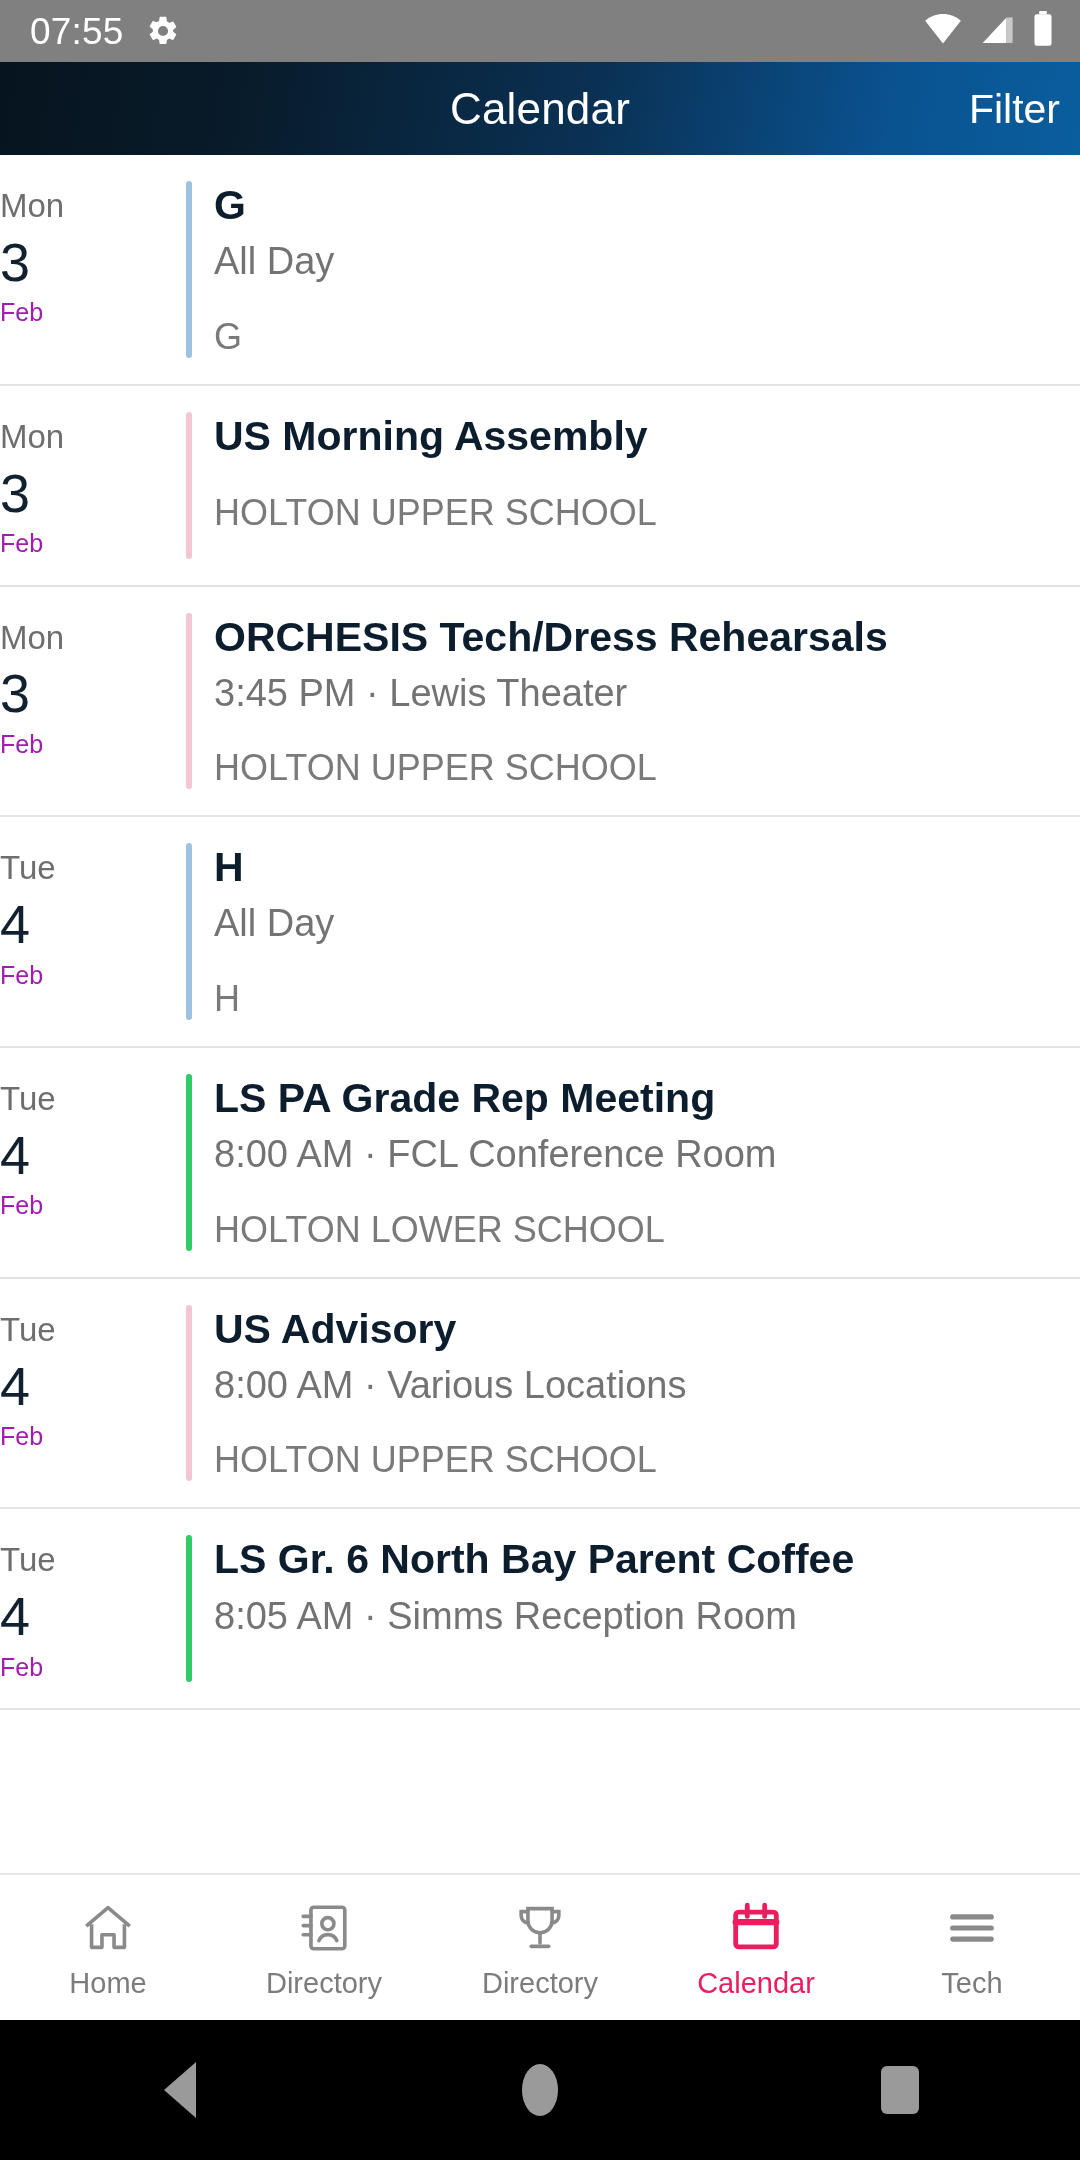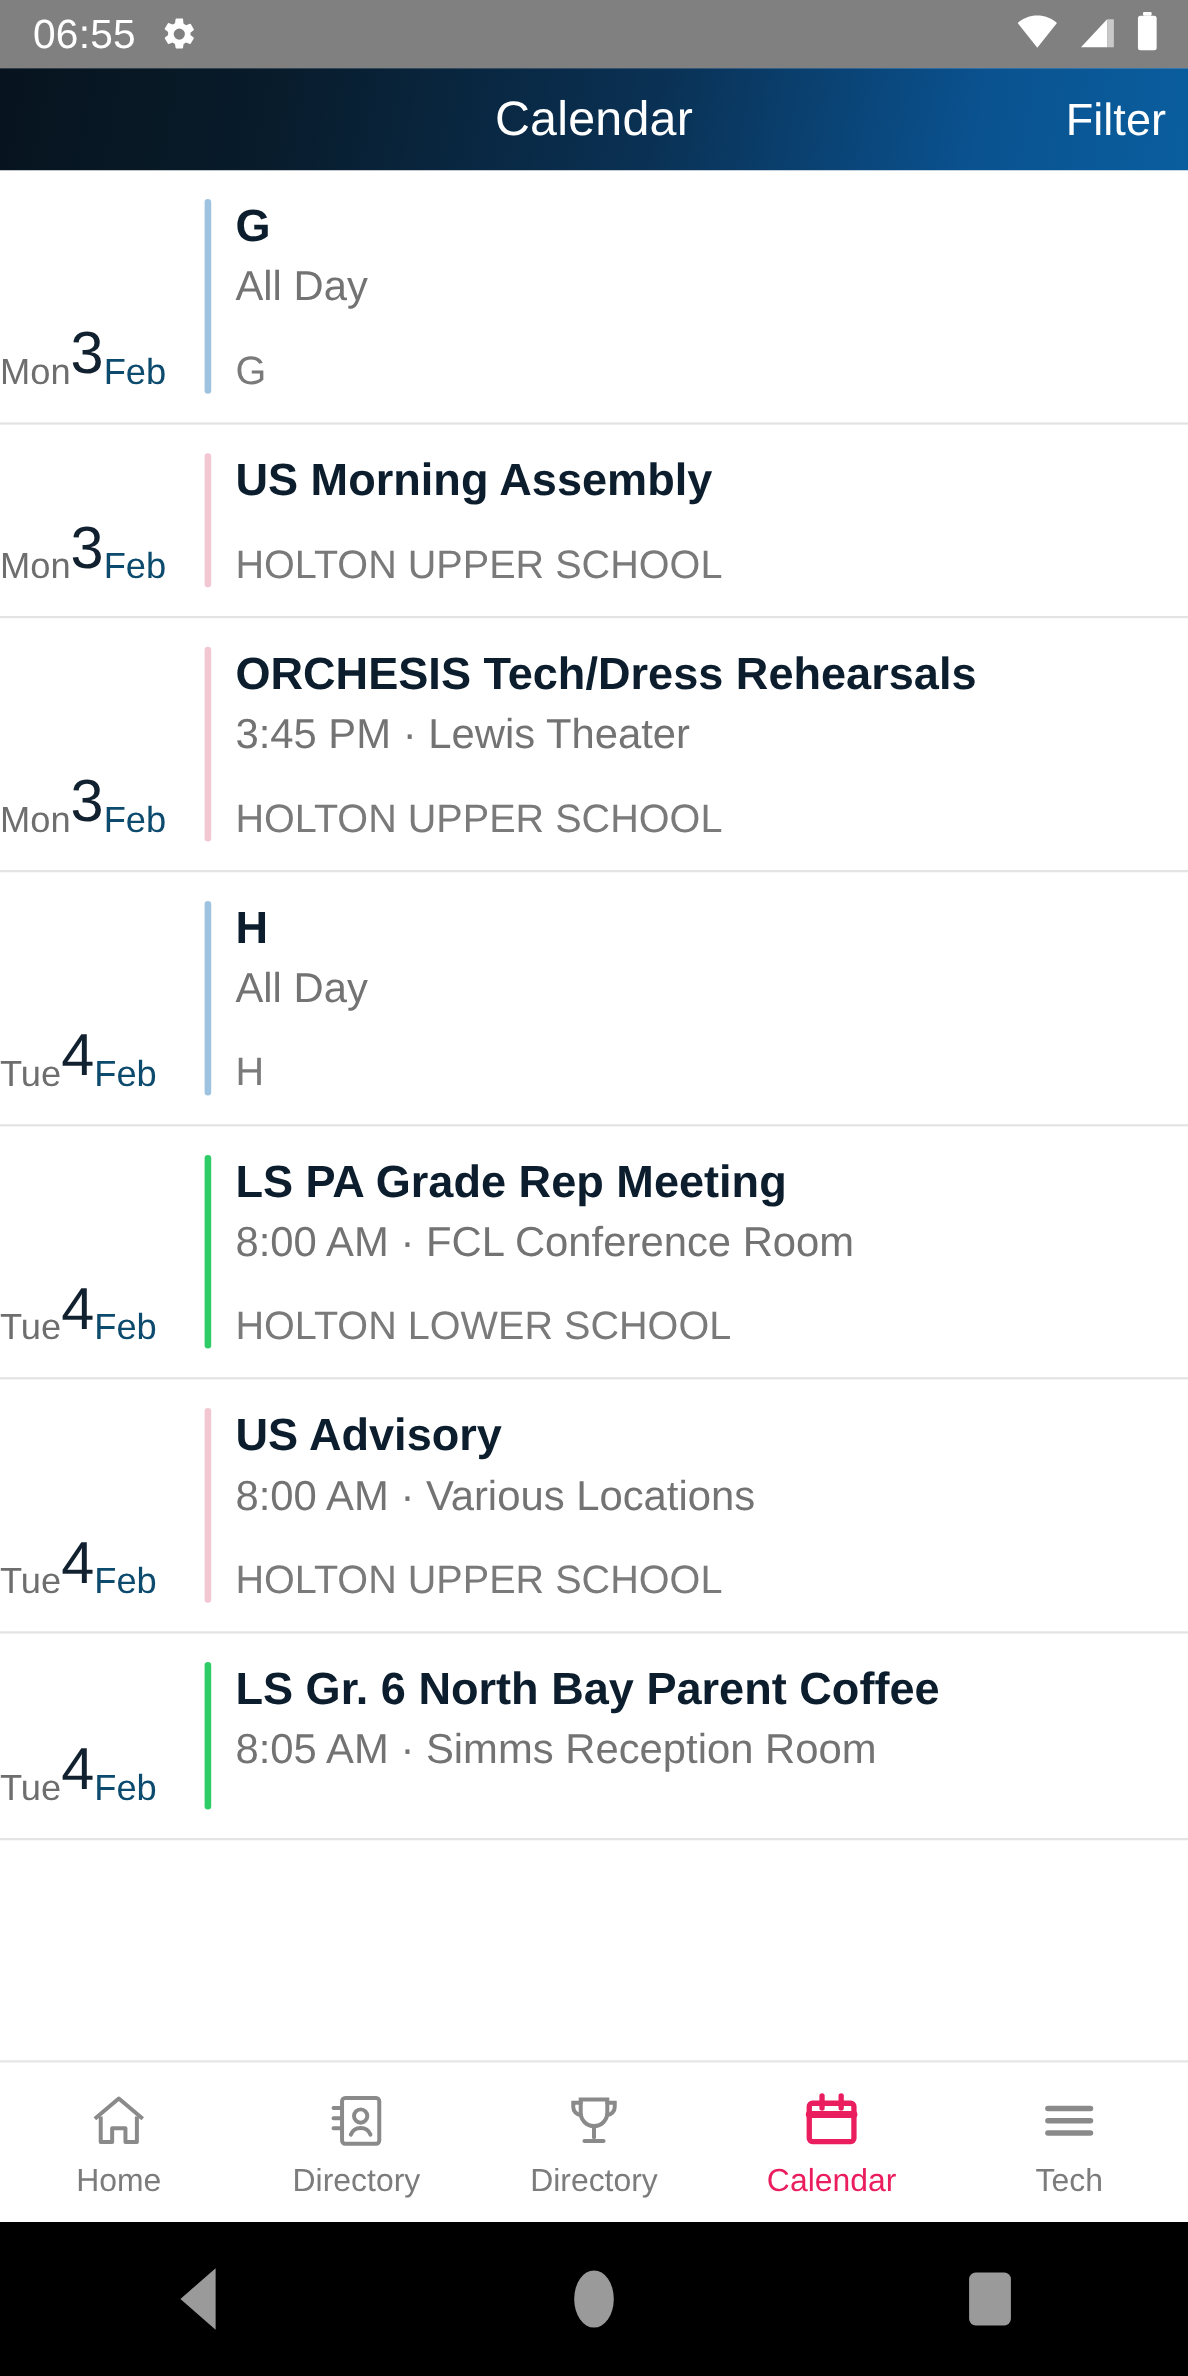--- a/index.html
+++ b/index.html
@@ -40,26 +40,26 @@
     position:absolute; top:155px; left:0; width:1080px; height:1718px;
     overflow:hidden; background:#fff;
   }
   .event-row {
     position:relative; display:flex; width:1080px;
     border-bottom:2px solid #e3e3e3;
     padding:26px 0 26px 0;
   }
   .date-col {
     width:186px; flex:0 0 186px;
-    display:flex; flex-direction:row; align-items:flex-end;
+    display:flex; flex-direction:column; align-items:flex-start;
     padding-top:6px;
   }
   .date-dow { font-size:33px; color:#6e6e6e; line-height:1.18; }
   .date-day { font-size:54px; color:#12212f; line-height:1.34; font-weight:400; }
-  .date-mon { font-size:33px; color:#0c4a6e; line-height:1.18; }
+  .date-mon { font-size:25px; color:#a21caf; line-height:1.18; }
 
   .accent { width:6px; flex:0 0 6px; border-radius:3px; margin-right:0; }
 
   .event-body { flex:1; padding-left:22px; padding-right:20px; min-width:0; }
   .ev-title {
     font-size:41px; font-weight:700; color:#0c1e2e; line-height:1.2;
     white-space:nowrap;
   }
   .ev-sub {
     font-size:38px; color:#737373; line-height:1.22; margin-top:8px;
@@ -97,21 +97,21 @@
   }
   .nav-home { width:36px; height:52px; border-radius:50%; background:#9a9a9a; }
   .nav-recent { width:38px; height:48px; border-radius:6px; background:#9a9a9a; }
 </style>
 </head>
 <body>
 
 <div id="app">
 
   <div class="statusbar">
-    <span class="sb-time">06:55</span>
+    <span class="sb-time">07:55</span>
     <span class="sb-gear">
       <svg width="34" height="34" viewBox="0 0 24 24">
           <path fill="#ffffff" d="M19.14 12.94a7.07 7.07 0 0 0 .06-.94 7.07 7.07 0 0 0-.06-.94l2.03-1.58a.5.5 0 0 0 .12-.62l-1.92-3.32a.5.5 0 0 0-.6-.22l-2.39.96a7.3 7.3 0 0 0-1.62-.94l-.36-2.54A.5.5 0 0 0 13.9 2h-3.8a.5.5 0 0 0-.5.42l-.36 2.54c-.59.24-1.13.56-1.62.94l-2.39-.96a.5.5 0 0 0-.6.22L2.71 8.48a.5.5 0 0 0 .12.62l2.03 1.58a7.3 7.3 0 0 0 0 1.88l-2.03 1.58a.5.5 0 0 0-.12.62l1.92 3.32c.13.22.38.3.6.22l2.39-.96c.49.38 1.03.7 1.62.94l.36 2.54c.04.24.25.42.5.42h3.8c.25 0 .46-.18.5-.42l.36-2.54c.59-.24 1.13-.56 1.62-.94l2.39.96c.22.08.47 0 .6-.22l1.92-3.32a.5.5 0 0 0-.12-.62l-2.03-1.58ZM12 15.6A3.6 3.6 0 1 1 15.6 12 3.6 3.6 0 0 1 12 15.6Z"></path>
         </svg>
     </span>
     <span class="sb-right">
       <span>
         <svg width="42" height="34" viewBox="0 0 24 20">
             <path fill="#ffffff" d="M1.5 5.2C4.4 2.6 8.1 1.2 12 1.2s7.6 1.4 10.5 4L12 18.5Z"></path>
           </svg>

